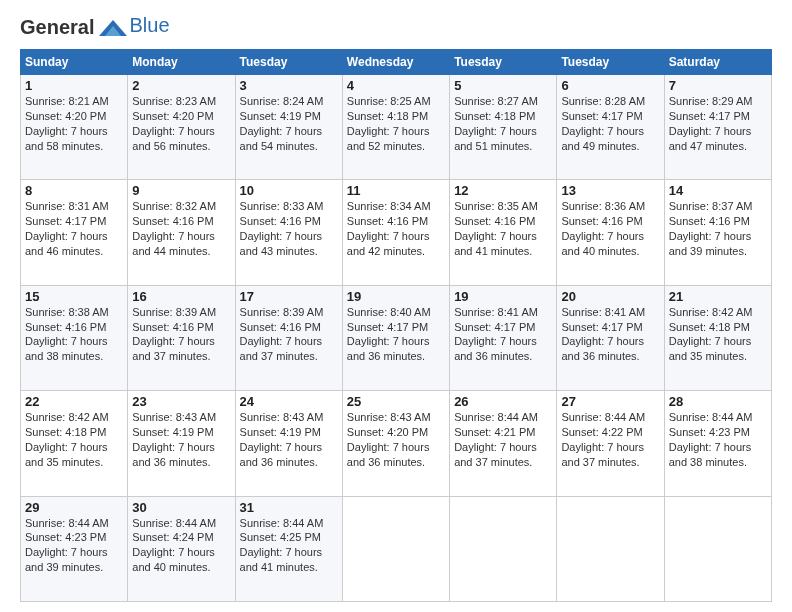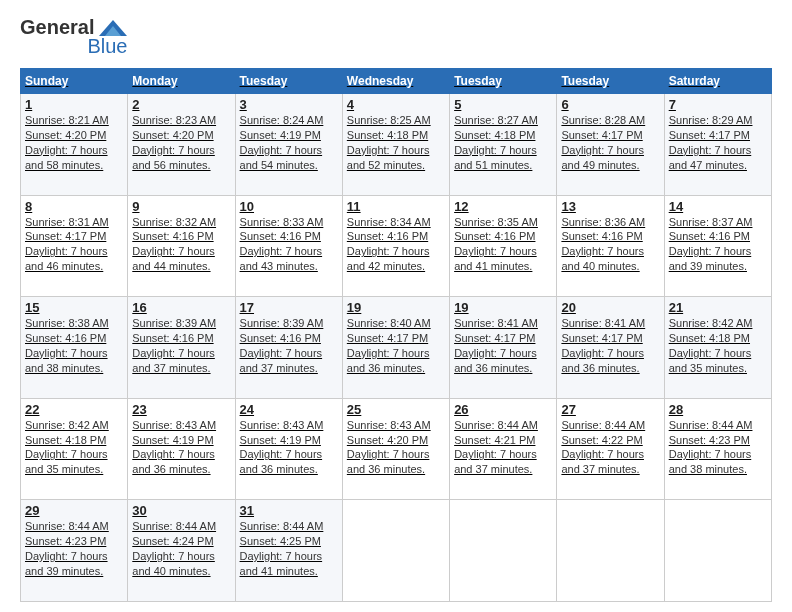--- a/index.html
+++ b/index.html
@@ -18,22 +18,22 @@
       flex-direction: column;
     }
     .header {
       display: flex;
       justify-content: space-between;
       align-items: flex-start;
       margin-bottom: 10px;
     }
     .logo {
       display: flex;
-      flex-direction: column;
-      align-items: flex-end;
+      flex-direction: row;
+      align-items: center;
     }
     .logo-row {
       display: flex;
       align-items: center;
       gap: 2px;
     }
     .title-area {
       text-align: right;
     }
     .month-title {
@@ -44,21 +44,20 @@
     }
     .location-title {
       font-size: 15px;
       color: #444;
     }
     .calendar-table {
       width: 100%;
       border-collapse: collapse;
       flex: 1;
       font-size: 10.5px;
-      text-decoration: underline;
     }
     .calendar-table thead tr th {
       background: #2a6db5;
       color: #fff;
       padding: 5px 4px;
       font-size: 12px;
       font-weight: bold;
       text-align: left;
       border: 1px solid #2a6db5;
     }

